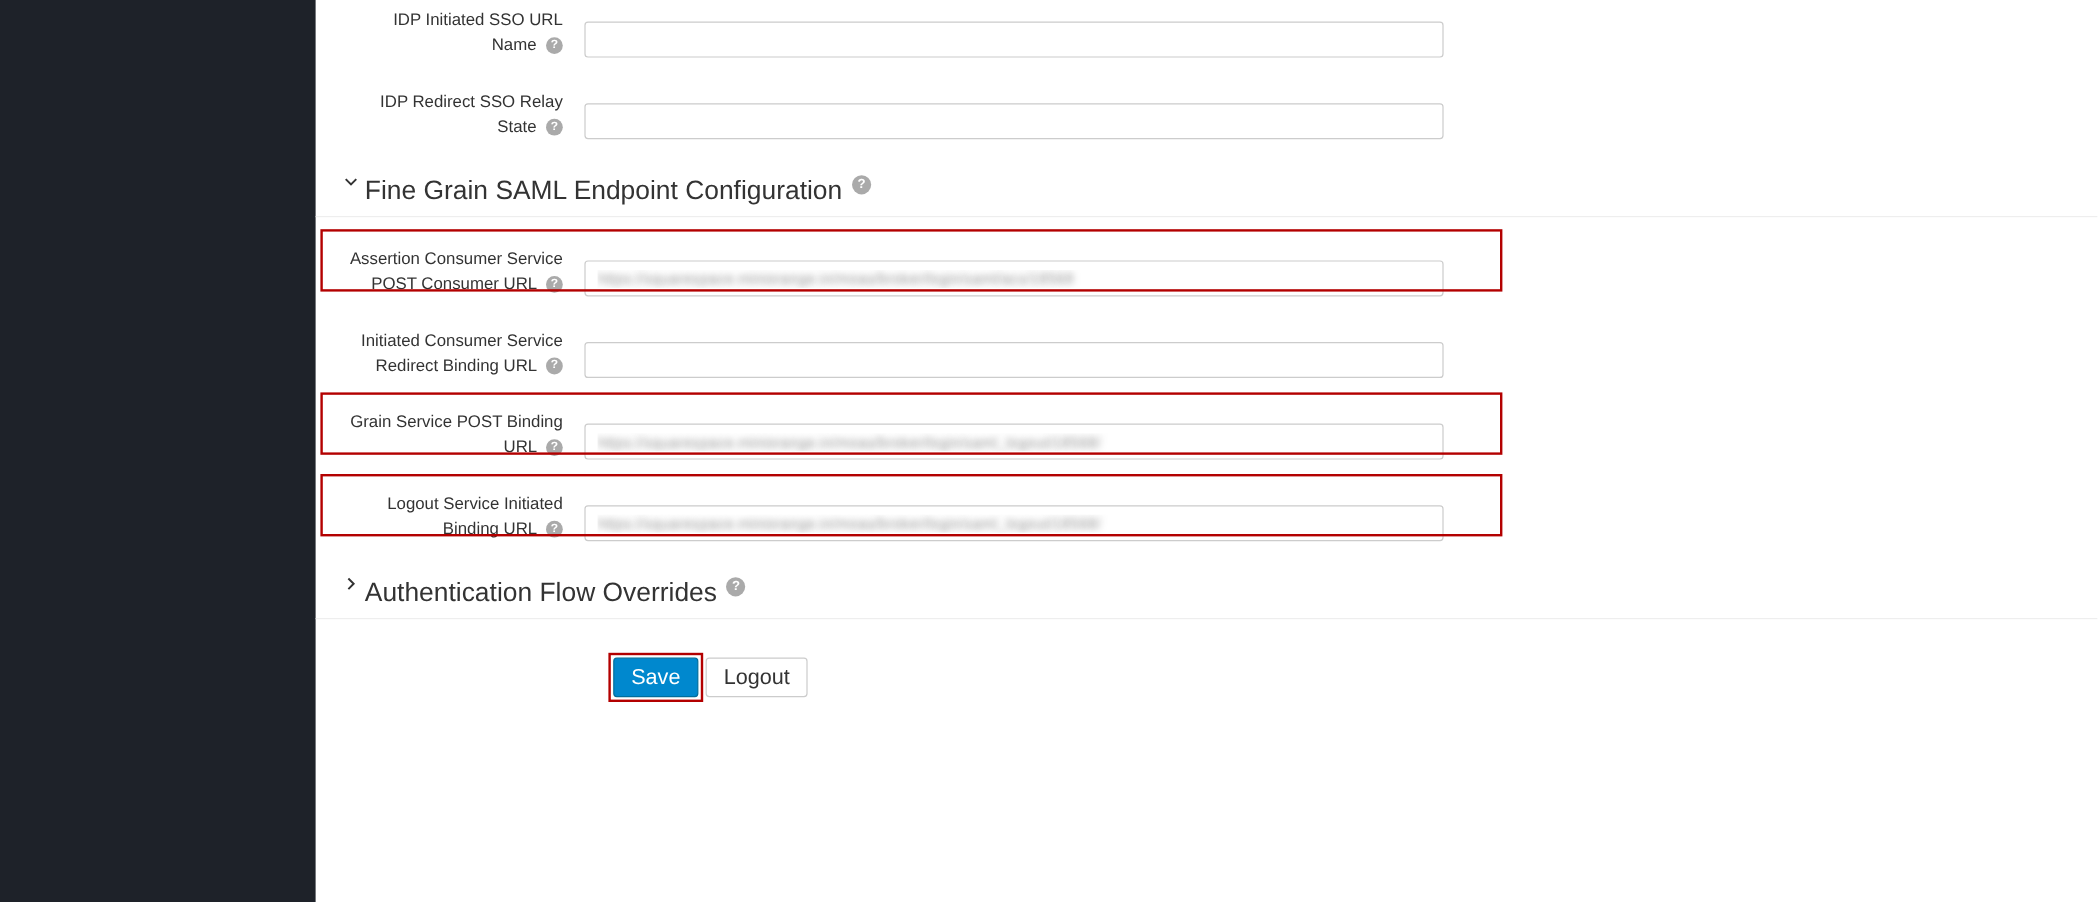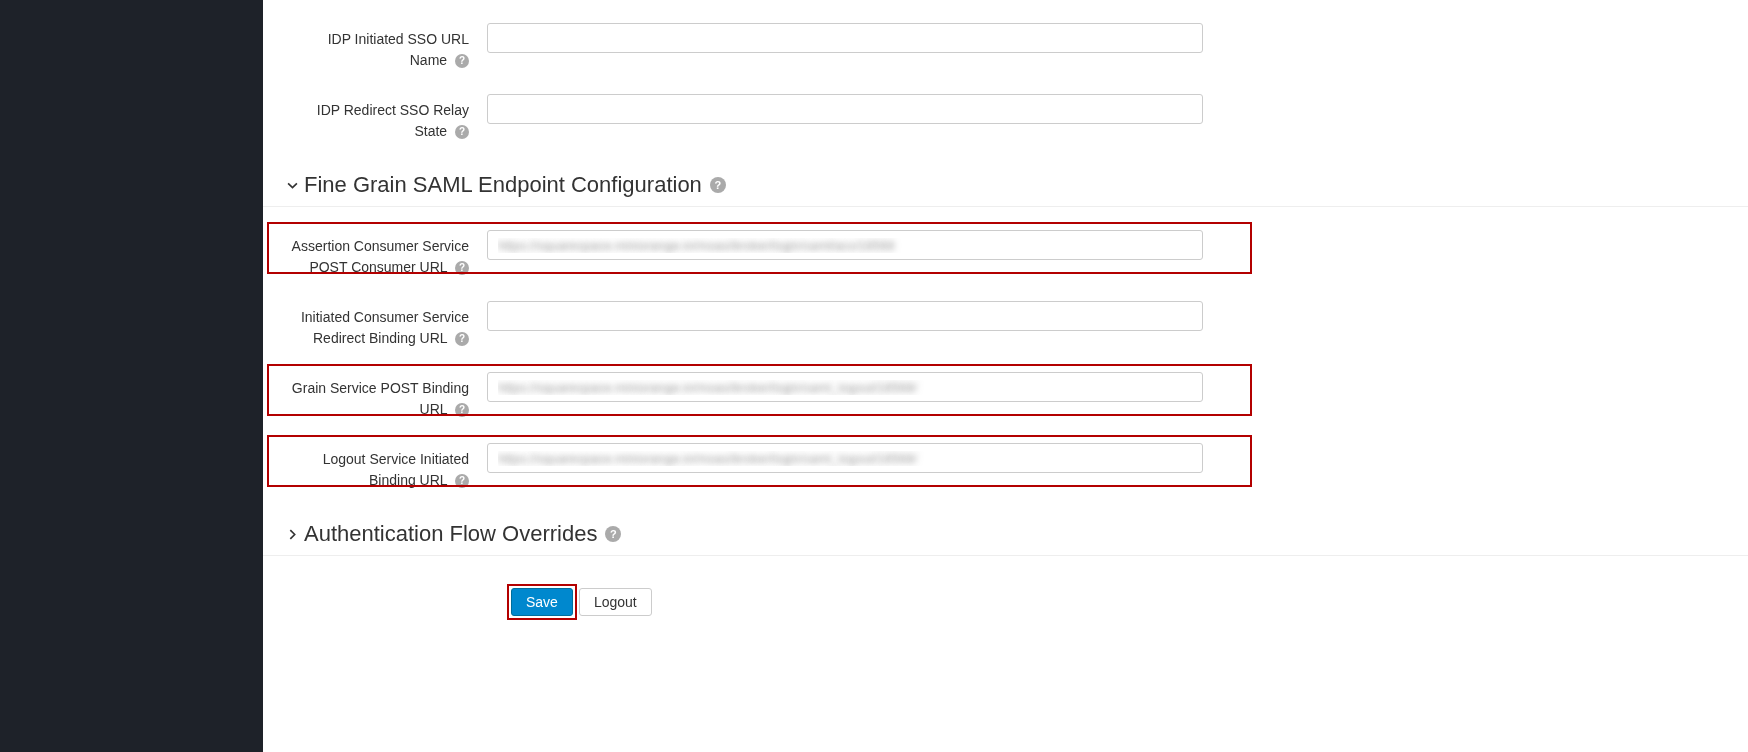--- a/index.html
+++ b/index.html
@@ -19,24 +19,23 @@
       width: 263px;
       background: #1e2229;
       flex-shrink: 0;
     }
     .main {
       flex: 1;
       padding: 0;
     }
     .form-group {
       display: flex;
-      align-items: flex-start;
+      align-items: flex-end;
       margin-bottom: 20px;
       padding: 0 24px;
-      margin-top: 23px;
     }
     .form-label {
       width: 200px;
       text-align: right;
       padding-right: 18px;
       padding-top: 6px;
       font-size: 14px;
       color: #333;
       line-height: 1.5;
     }
@@ -65,21 +64,21 @@
       border-radius: 50%;
       color: #fff;
       font-size: 10px;
       line-height: 14px;
       text-align: center;
       vertical-align: middle;
       font-weight: bold;
     }
     .section-header {
       display: flex;
-      align-items: center;
+      align-items: flex-start;
       padding: 10px 24px 8px 24px;
       margin-top: 12px;
       margin-bottom: 18px;
       border-bottom: 1px solid #eee;
       cursor: pointer;
     }
     .section-header .toggle-icon {
       margin-right: 6px;
       font-size: 14px;
       color: #333;
@@ -106,21 +105,21 @@
       pointer-events: none;
     }
     .button-row {
       padding: 14px 24px 14px 248px;
       display: flex;
       gap: 6px;
     }
     .btn {
       padding: 5px 14px;
       border-radius: 3px;
-      font-size: 14px;
+      font-size: 18px;
       cursor: pointer;
       border: 1px solid #ccc;
       background: #fff;
       color: #333;
     }
     .btn-primary {
       background: #0088ce;
       border-color: #006e9c;
       color: #fff;
     }

